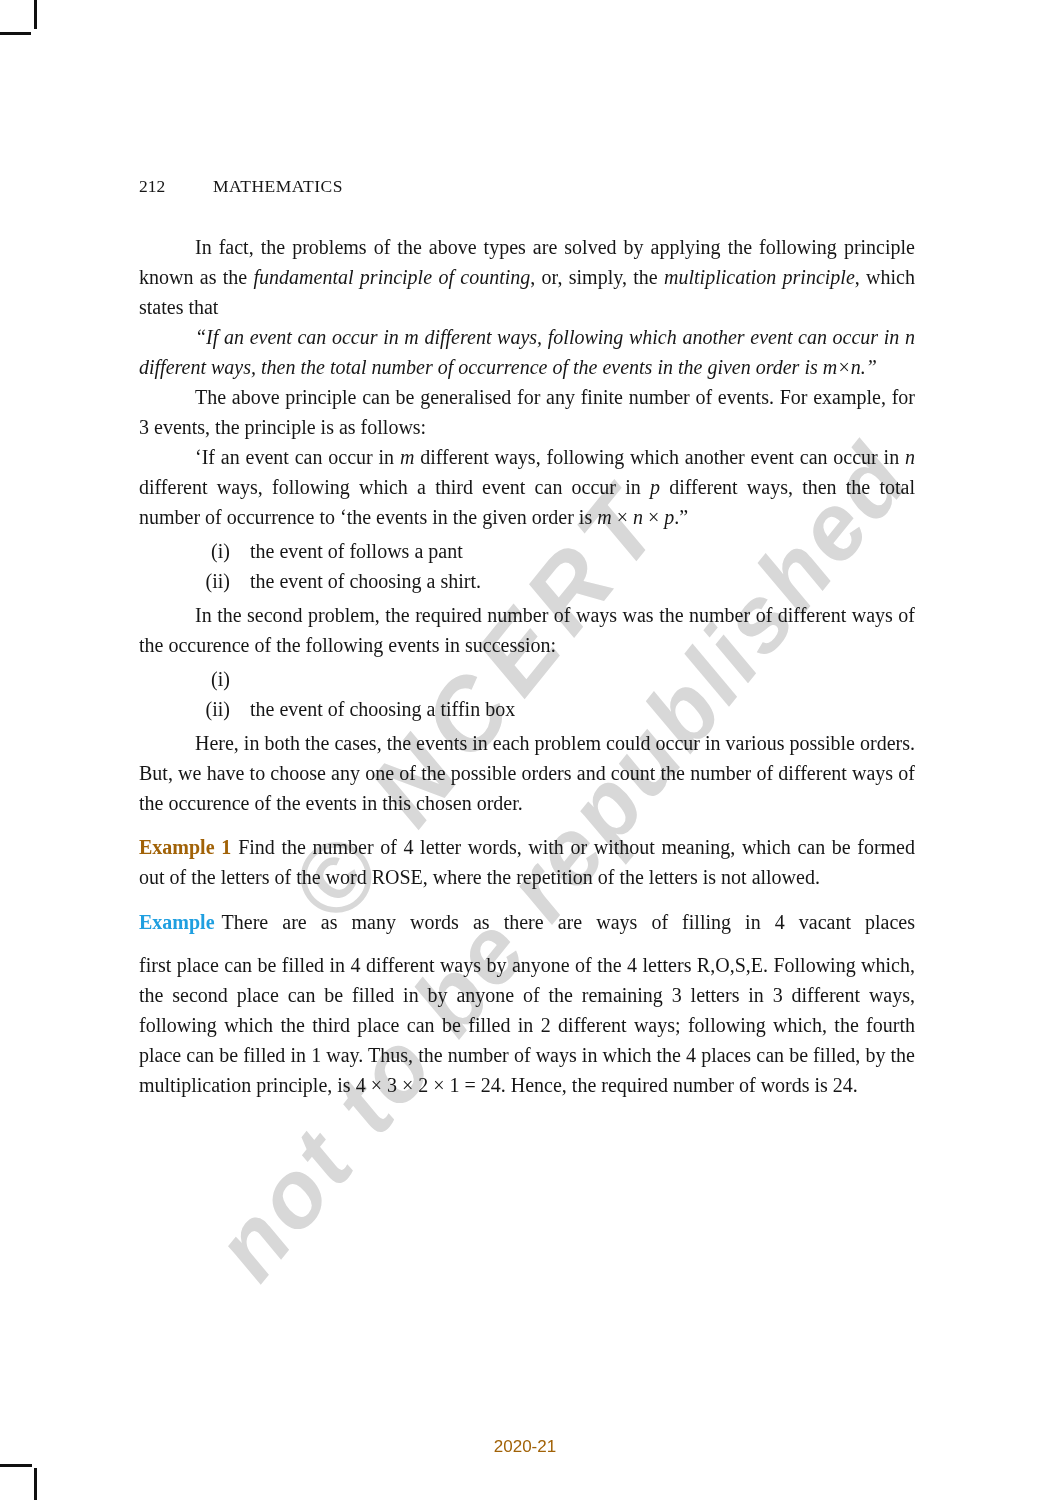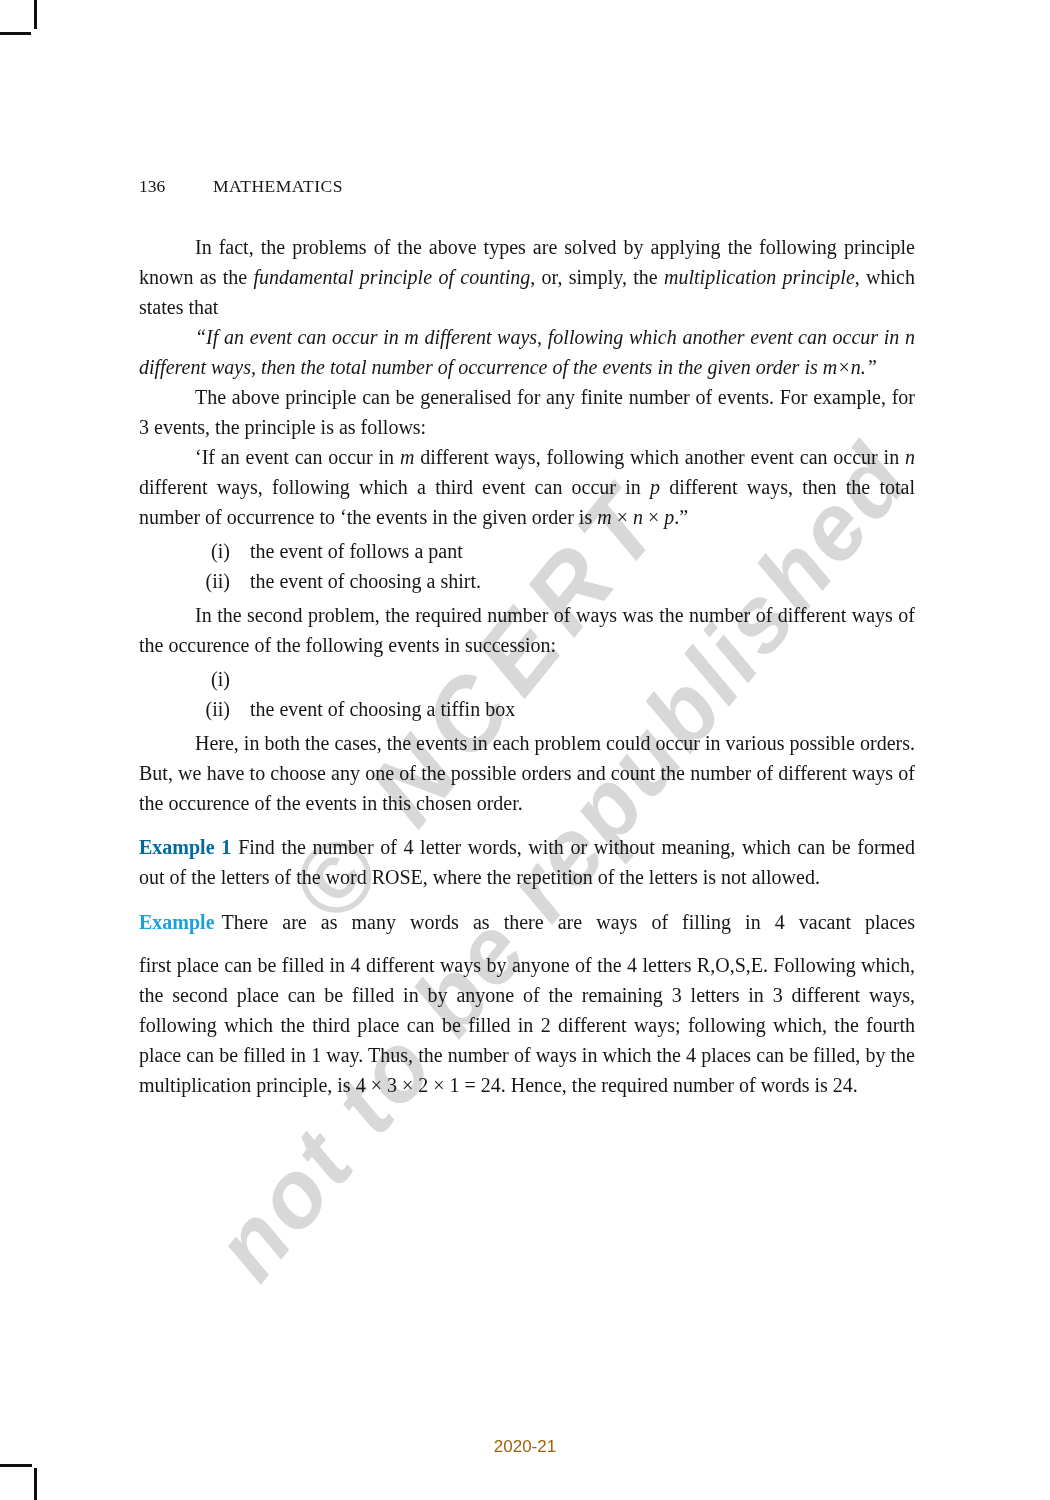--- a/index.html
+++ b/index.html
@@ -76,21 +76,21 @@
 <div class="crop tl-h"></div>
 <div class="crop bl-h"></div>
 <div class="crop bl-v"></div>
 
 <div class="wm wm1" style="color: rgb(216, 216, 216);">© NCERT</div>
 <div class="wm wm2" style="color: rgb(216, 216, 216);">not to be republished</div>
 
 <div class="page">
 
   <div class="hdr">
-    <span class="pgnum">136</span>
+    <span class="pgnum">212</span>
     <span class="chap">MATHEMATICS</span>
   </div>
 
   <p class="body ind first"><span>In fact, the problems of the above types are solved by applying the following principle known as the </span><span class="i">fundamental principle of counting</span><span>, or, simply, the </span><span class="i">multiplication principle</span><span>, which states that</span></p>
 
   <p class="body ind"><span class="i">“If an event can occur in m different ways, following which another event can occur in n different ways, then the total number of occurrence of the events in the given order is m×n.”</span></p>
 
   <p class="body ind"><span>The above principle can be generalised for any finite number of events. For example, for 3 events, the principle is as follows:</span></p>
 
   <p class="body ind"><span>‘If an event can occur in </span><span class="i">m</span><span> different ways, following which another event can occur in </span><span class="i">n</span><span> different ways, following which a third event can occur in </span><span class="i">p</span><span> different ways, then the total number of occurrence to ‘the events in the given order is </span><span class="i">m</span><span> × </span><span class="i">n</span><span> × </span><span class="i">p</span><span>.”</span></p>
@@ -115,21 +115,21 @@
     </div>
     <div class="li">
       <span class="num">(ii)</span>
       <span class="txt">the event of choosing a tiffin box</span>
     </div>
   </div>
 
   <p class="body ind"><span>Here, in both the cases, the events in each problem could occur in various possible orders. But, we have to choose any one of the possible orders and count the number of different ways of the occurence of the events in this chosen order.</span></p>
 
   <p class="body ex">
-    <span class="accent label-gap" style="color: #0369a1;">Example 1</span><span>Find the number of 4 letter words, with or without meaning, which can be formed out of the letters of the word ROSE, where the repetition of the letters is not allowed.</span>
+    <span class="accent label-gap" style="color: #a16207;">Example 1</span><span>Find the number of 4 letter words, with or without meaning, which can be formed out of the letters of the word ROSE, where the repetition of the letters is not allowed.</span>
   </p>
 
   <p class="body sol">
     <span class="accent label-gap" style="color: rgb(31, 159, 224);">Example</span><span>There are as many words as there are ways of filling in 4 vacant places</span>
   </p>
 
 
   <p class="body cont">first place can be filled in 4 different ways by anyone of the 4 letters R,O,S,E. Following which, the second place can be filled in by anyone of the remaining 3 letters in 3 different ways, following which the third place can be filled in 2 different ways; following which, the fourth place can be filled in 1 way. Thus, the number of ways in which the 4 places can be filled, by the multiplication principle, is 4 × 3 × 2 × 1 = 24. Hence, the required number of words is 24.</p>
 
 </div>

